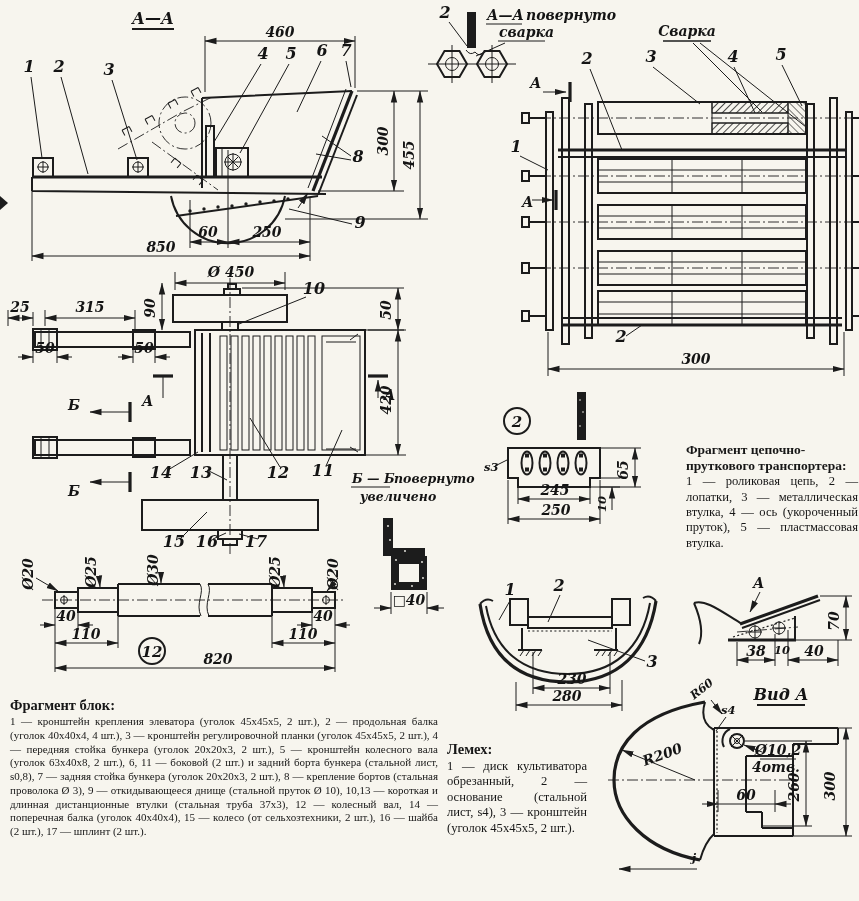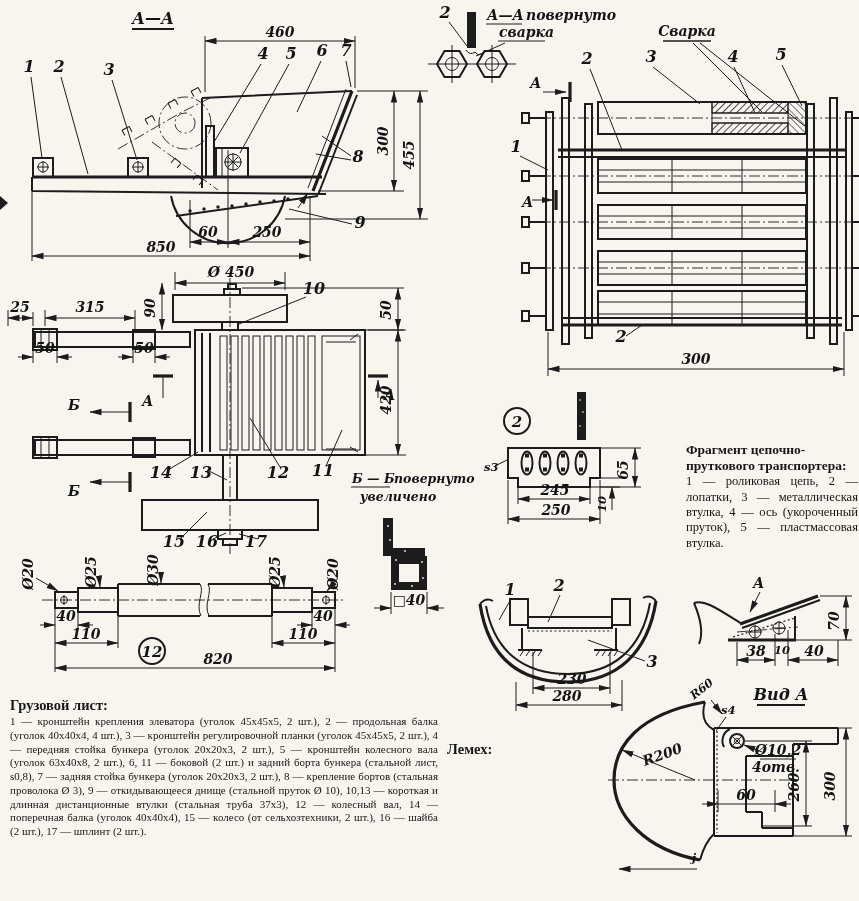--- a/index.html
+++ b/index.html
@@ -521,26 +521,27 @@
   <text class="dt mid" transform="translate(799,787) rotate(-90)">260</text>
   <path class="s1" d="M838,728 H852 M793,836 H852"></path>
   <line class="dim" x1="846" y1="728" x2="846" y2="836"></line>
   <text class="dt mid" transform="translate(835,786) rotate(-90)">300</text>
   <text class="dts" x="692" y="862">j</text>
   <line class="dime" x1="697" y1="869" x2="619" y2="869"></line>
 </g>
 </svg>
 
 <div class="legend" id="legend-main">
-  <div class="legend-title">Грузовой лист:</div>
+  <div class="legend-title">Фрагмент блок:</div>
   <div class="legend-body">1 — кронштейн крепления элеватора (уголок 45х45х5, 2 шт.), 2 — продольная балка (уголок 40х40х4, 4 шт.), 3 — кронштейн регулировочной планки (уголок 45х45х5, 2 шт.), 4 — передняя стойка бункера (уголок 20х20х3, 2 шт.), 5 — кронштейн колесного вала (уголок 63х40х8, 2 шт.), 6, 11 — боковой (2 шт.) и задний борта бункера (стальной лист, s0,8), 7 — задняя стойка бункера (уголок 20х20х3, 2 шт.), 8 — крепление бортов (стальная проволока Ø 3), 9 — откидывающееся днище (стальной пруток Ø 10), 10,13 — короткая и длинная дистанционные втулки (стальная труба 37х3), 12 — колесный вал, 14 — поперечная балка (уголок 40х40х4), 15 — колесо (от сельхозтехники, 2 шт.), 16 — шайба (2 шт.), 17 — шплинт (2 шт.).</div>
 </div>
 
 <div class="legend" id="legend-transporter">
   <div class="legend-title">Фрагмент цепочно-пруткового транспортера:</div>
   <div class="legend-body">1 — роликовая цепь, 2 — лопатки, 3 — металлическая втулка, 4 — ось (укороченный пруток), 5 — пластмассовая втулка.</div>
 </div>
 
 <div class="legend" id="legend-lemekh">
   <div class="legend-title">Лемех:</div>
+  <div class="legend-body">1 — диск культиватора обрезанный, 2 — основание (стальной лист, s4), 3 — кронштейн (уголок 45х45х5, 2 шт.).</div>
 </div>
 
 </div>
 
 </body></html>

